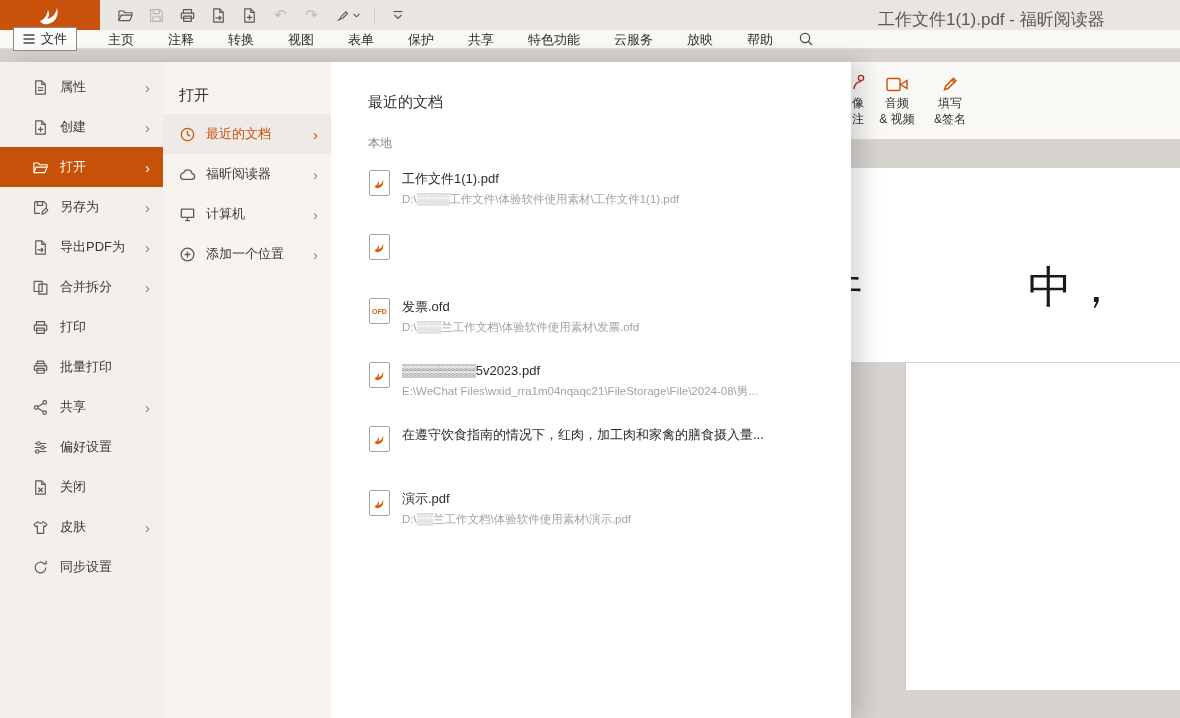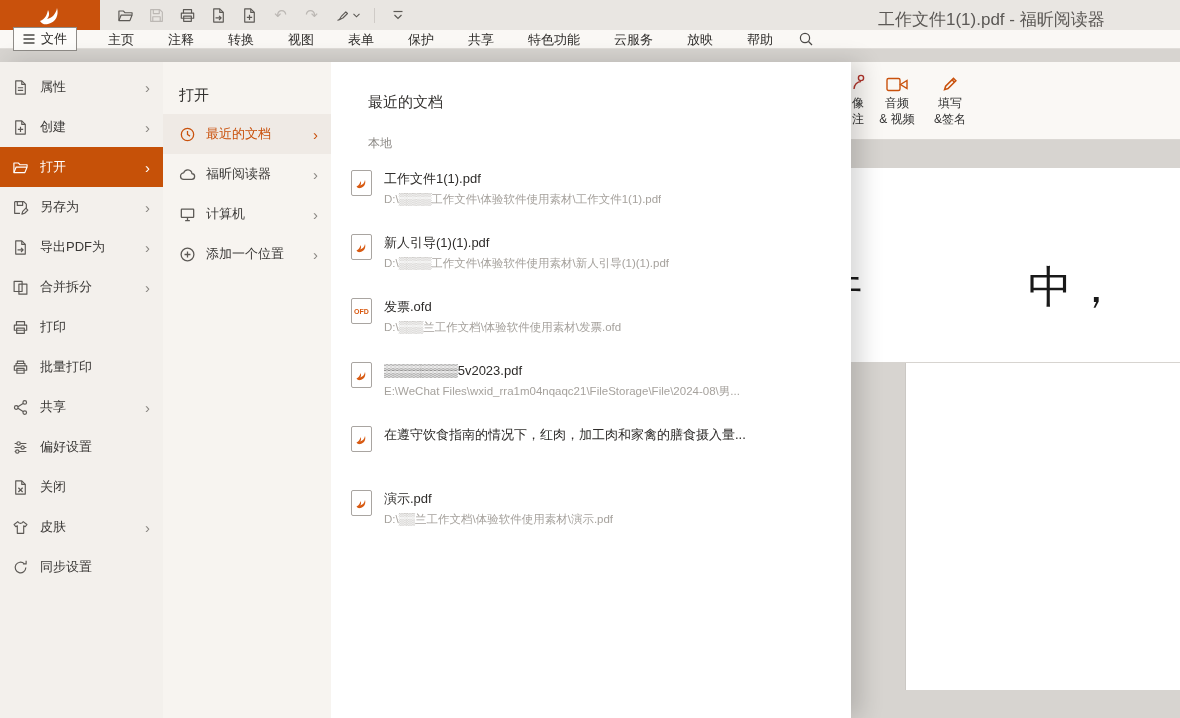--- a/index.html
+++ b/index.html
@@ -35,40 +35,40 @@
   .doc-partial,.doc-text{position:absolute;font-family:"Liberation Serif","DejaVu Serif",serif;font-size:44px;color:#191919;top:118px}
   .doc-partial{left:818px}
   .doc-text{left:1028px;letter-spacing:2px}
 
   
   .filemenu{position:absolute;left:0;top:62px;width:851px;height:656px;display:flex;z-index:30;box-shadow:10px 0 22px rgba(0,0,0,.16)}
   .col-left{width:163px;background:#F3F0EC;padding-top:5px;flex:none}
   .col-mid{width:168px;background:#F7F4F0;flex:none}
   .col-right{flex:1;background:#FFFFFF;overflow:hidden}
 
-  .fm-item{height:40px;display:flex;align-items:center;padding-left:12px;position:relative;font-size:13px;color:#3A3836;cursor:default}
+  .fm-item{height:40px;display:flex;align-items:center;padding-left:32px;position:relative;font-size:13px;color:#3A3836;cursor:default}
   .fm-item .ic{width:17px;height:17px;margin-right:11px;display:flex;align-items:center;justify-content:center;color:#5C5955;flex:none}
   .fm-item .arr{position:absolute;right:13px;color:#8A8783;font-size:15px;line-height:15px}
   .fm-item.selected{background:#C65108;color:#FFFFFF}
   .fm-item.selected .ic{color:#FFFFFF}
   .fm-item.selected .arr{color:#FFFFFF}
   .fm-item.disabled{color:#BCB8B4}
   .fm-item.disabled .ic{color:#BCB8B4}
 
   .open-title{font-size:15px;color:#33312F;padding:24px 0 0 16px;height:52px}
   .mid-item{height:40px;display:flex;align-items:center;padding-left:16px;position:relative;font-size:13px;color:#3A3836;cursor:default}
   .mid-item .ic{width:17px;height:17px;margin-right:10px;display:flex;align-items:center;justify-content:center;color:#5C5955;flex:none}
   .mid-item .arr{position:absolute;right:13px;color:#8A8783;font-size:15px}
   .mid-item.selected{background:#EFEAE5;color:#C9510C}
   .mid-item.selected .ic{color:#C9510C}
   .mid-item.selected .arr{color:#C9510C}
 
   .recent-title{font-size:15px;color:#33312F;padding:31px 0 0 37px}
   .group-label{font-size:12px;color:#8A8783;padding:23px 10px 0 37px}
-  .file-list{padding:15px 20px 0 20px}
+  .file-list{padding:15px 20px 0 38px}
   .file-row{height:64px;display:flex;gap:12px;cursor:default}
   .ficon{position:relative;width:21px;height:26px;border:1px solid #A9A5A1;background:#fff;border-radius:2px;display:flex;align-items:center;justify-content:center;flex:none;margin-top:3px}
   .ofd-label{font-size:7px;font-weight:bold;color:#D85A12;letter-spacing:0;font-style:normal}
   .file-texts{display:flex;flex-direction:column;padding-top:3px;min-width:0}
   .file-name{font-size:13px;color:#2E2C2A;line-height:17px;margin-bottom:5px;white-space:nowrap;overflow:hidden;text-overflow:ellipsis;max-width:455px}
   .file-path{font-size:11.5px;color:#A6A29D;line-height:14px;white-space:nowrap;overflow:hidden;text-overflow:ellipsis;max-width:455px}
 </style>
 </head>
 <body>
 
@@ -425,24 +425,20 @@
           <span class="file-path">D:\▒▒▒▒工作文件\体验软件使用素材\工作文件1(1).pdf</span>
         </span>
       </div>
 
       <div class="file-row">
         <span class="ficon">
             <svg width="13" height="13" viewBox="0 0 26 20">
               <path d="M3 16C8 14 10 10 11 5c2 4 1 7-1 9 5-1 9-5 10-11 2 7-1 14-9 16-3 .8-6 .3-8-3z" fill="#D85A12"></path>
             </svg>
           </span>
-        <span class="file-texts">
-          <span class="file-name">新人引导(1)(1).pdf</span>
-          <span class="file-path">D:\▒▒▒▒工作文件\体验软件使用素材\新人引导(1)(1).pdf</span>
-        </span>
       </div>
 
       <div class="file-row">
         <span class="ficon">
             <i class="ofd-label">OFD</i>
           </span>
         <span class="file-texts">
           <span class="file-name">发票.ofd</span>
           <span class="file-path">D:\▒▒▒兰工作文档\体验软件使用素材\发票.ofd</span>
         </span>

